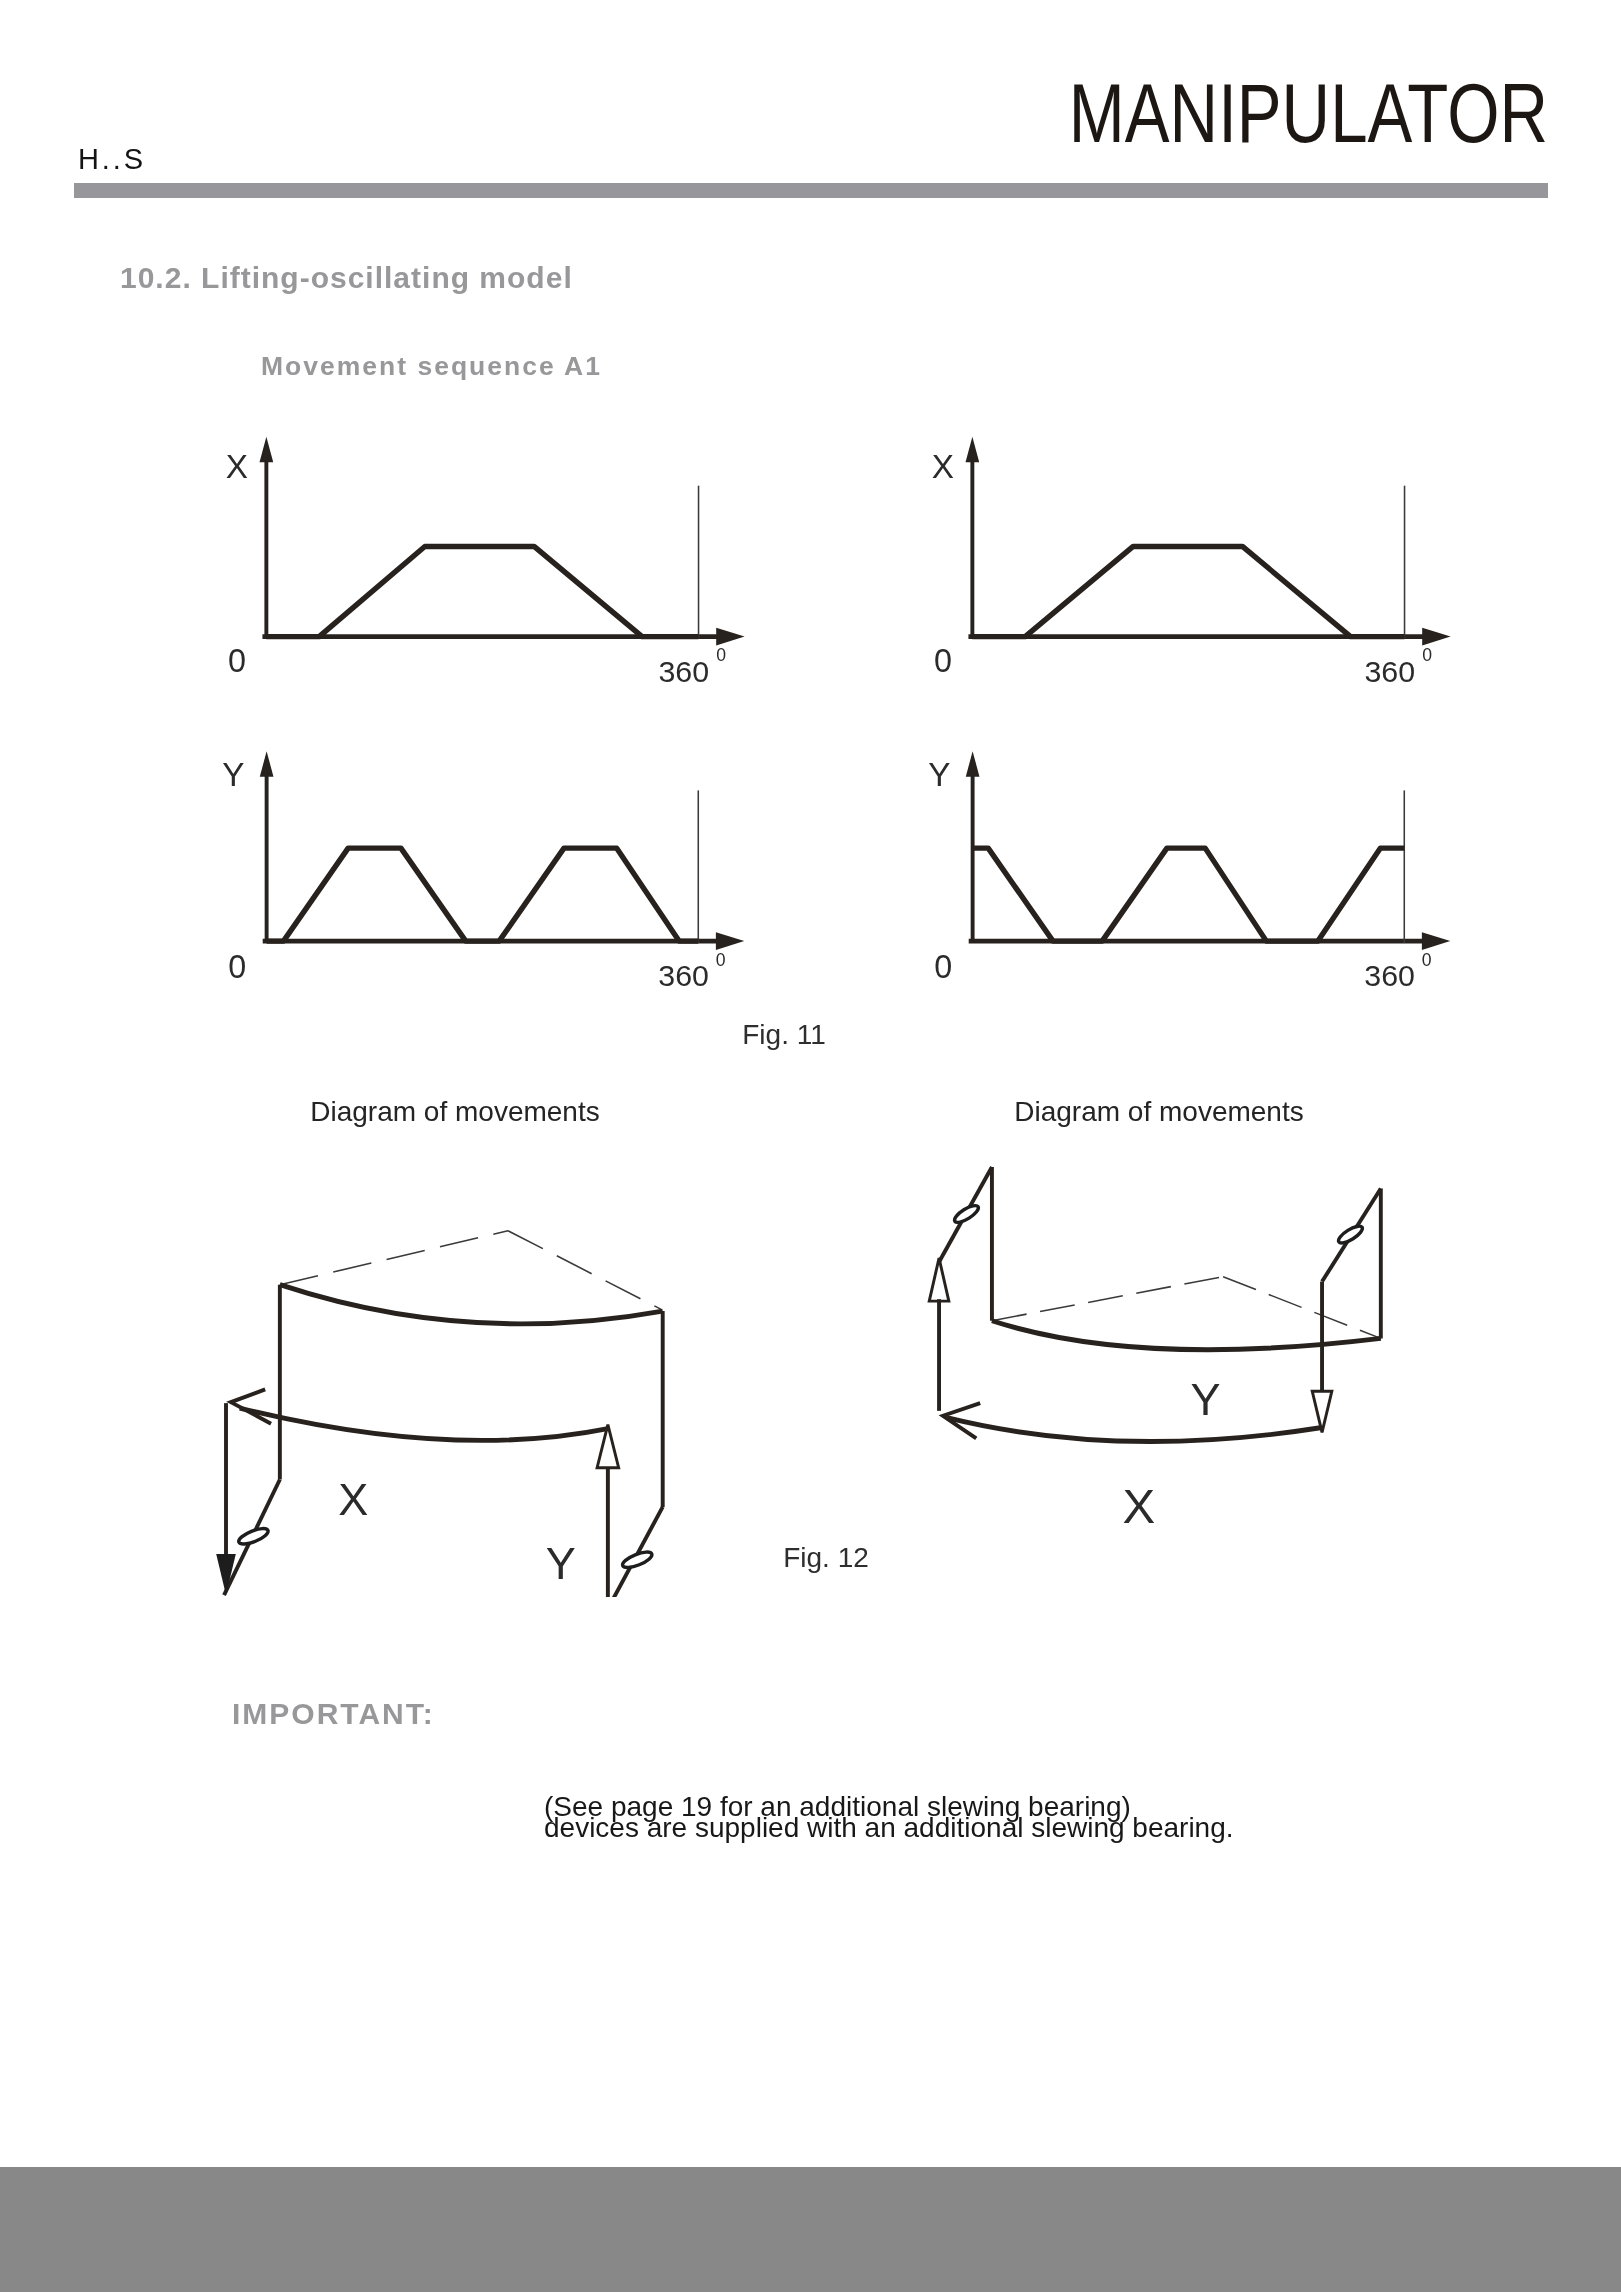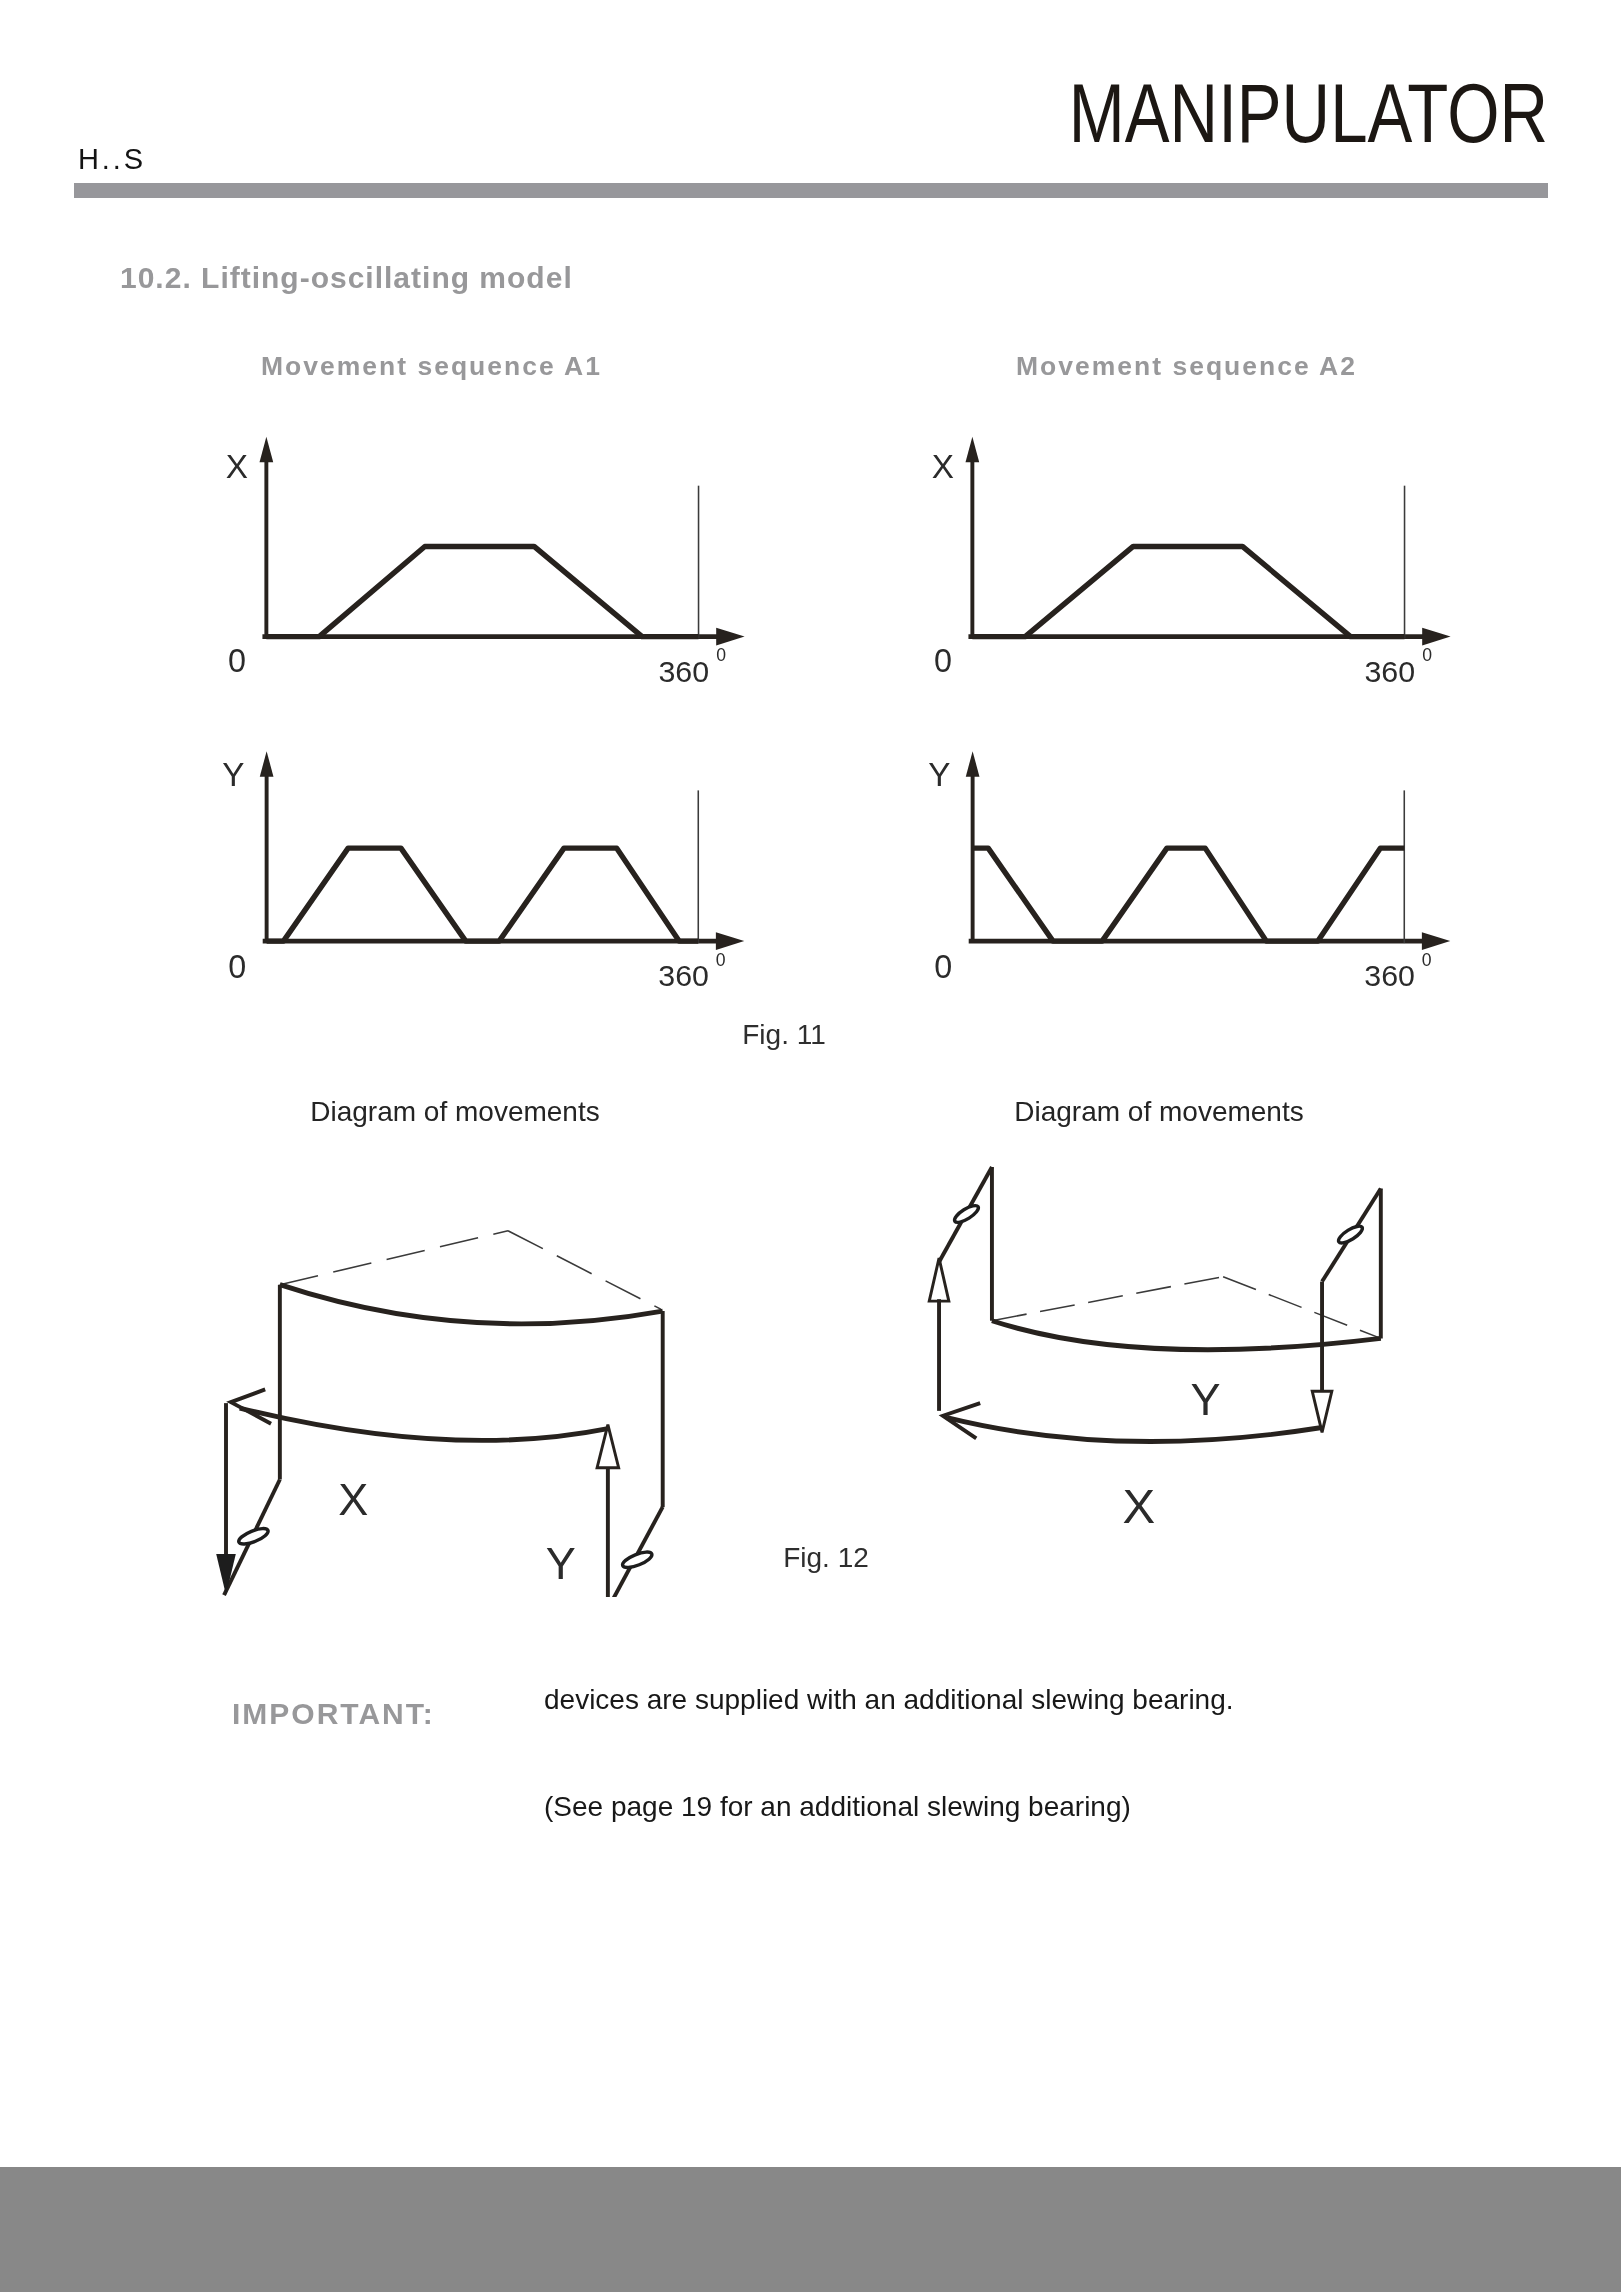--- a/index.html
+++ b/index.html
@@ -25,21 +25,21 @@
   .coltitle{top:351px;width:549px;text-align:center;font-size:26.5px;font-weight:bold;color:#98989a;letter-spacing:2px;}
   .coltitle.left{left:157px;}
   .coltitle.right{left:912px;}
   
   .figcap{width:216px;text-align:center;font-size:28px;color:#2e2e2e;}
   .diag-label{top:1096px;width:314px;text-align:center;font-size:28px;color:#242424;}
   
   .imp-label{left:232px;top:1697px;font-size:30px;font-weight:bold;color:#98989a;letter-spacing:2px;}
   .imp-line{left:544px;font-size:28px;color:#181818;white-space:nowrap;}
   .imp-line.l1{top:1697px;word-spacing:2.9px;}
-  .imp-line.l2{top:1684px;}
+  .imp-line.l2{top:1812px;}
   .imp-line.l3{top:1791px;}
   
   .pagebar{
     left:1201px;top:2179px;width:316px;height:45px;
     background:linear-gradient(to right,#ffffff 0%,#e3e3e3 22%,#a2a2a2 46%,#5b5b5b 68%,#3c3c3c 82%,#8d8d8d 95%,#c9c9c9 100%);
   }
   .pagenum{left:1409px;top:2183px;font-size:30px;font-weight:bold;color:#ffffff;}
   svg text{font-family:"Liberation Sans", sans-serif;}
 </style>
 </head>
@@ -47,21 +47,20 @@
 
 <div class="page">
 
   <div class="abs hcode">H..S</div>
   <div class="abs brand">MANIPULATOR</div>
   <div class="abs hrule"></div>
 
   <div class="abs sectitle">10.2. Lifting-oscillating model</div>
 
   <div class="abs coltitle left">Movement sequence A1</div>
-  <div class="abs coltitle right">Movement sequence A2</div>
 
   <svg class="abs" style="left:176px;top:421px" width="608" height="294" viewBox="0 0 620 300">
     <g stroke="#27221e" fill="none">
       <line x1="92" y1="222" x2="92" y2="32" stroke-width="4"></line>
       <line x1="88" y1="220" x2="560" y2="220" stroke-width="5"></line>
       <line x1="533" y1="66" x2="533" y2="222" stroke-width="1.6" stroke="#3b3b3b"></line>
     </g>
     <polygon points="92,16 85,42 99,42" fill="#27221e"></polygon>
     <polygon points="580,220 551,211 551,229" fill="#27221e"></polygon>
     <polyline class="curve" fill="none" stroke="#27221e" stroke-width="5.5" stroke-linejoin="round" points="92.0,220.0 145.9,220.0 253.7,128.0 365.2,128.0 475.4,220.0 533.0,220.0"></polyline>

